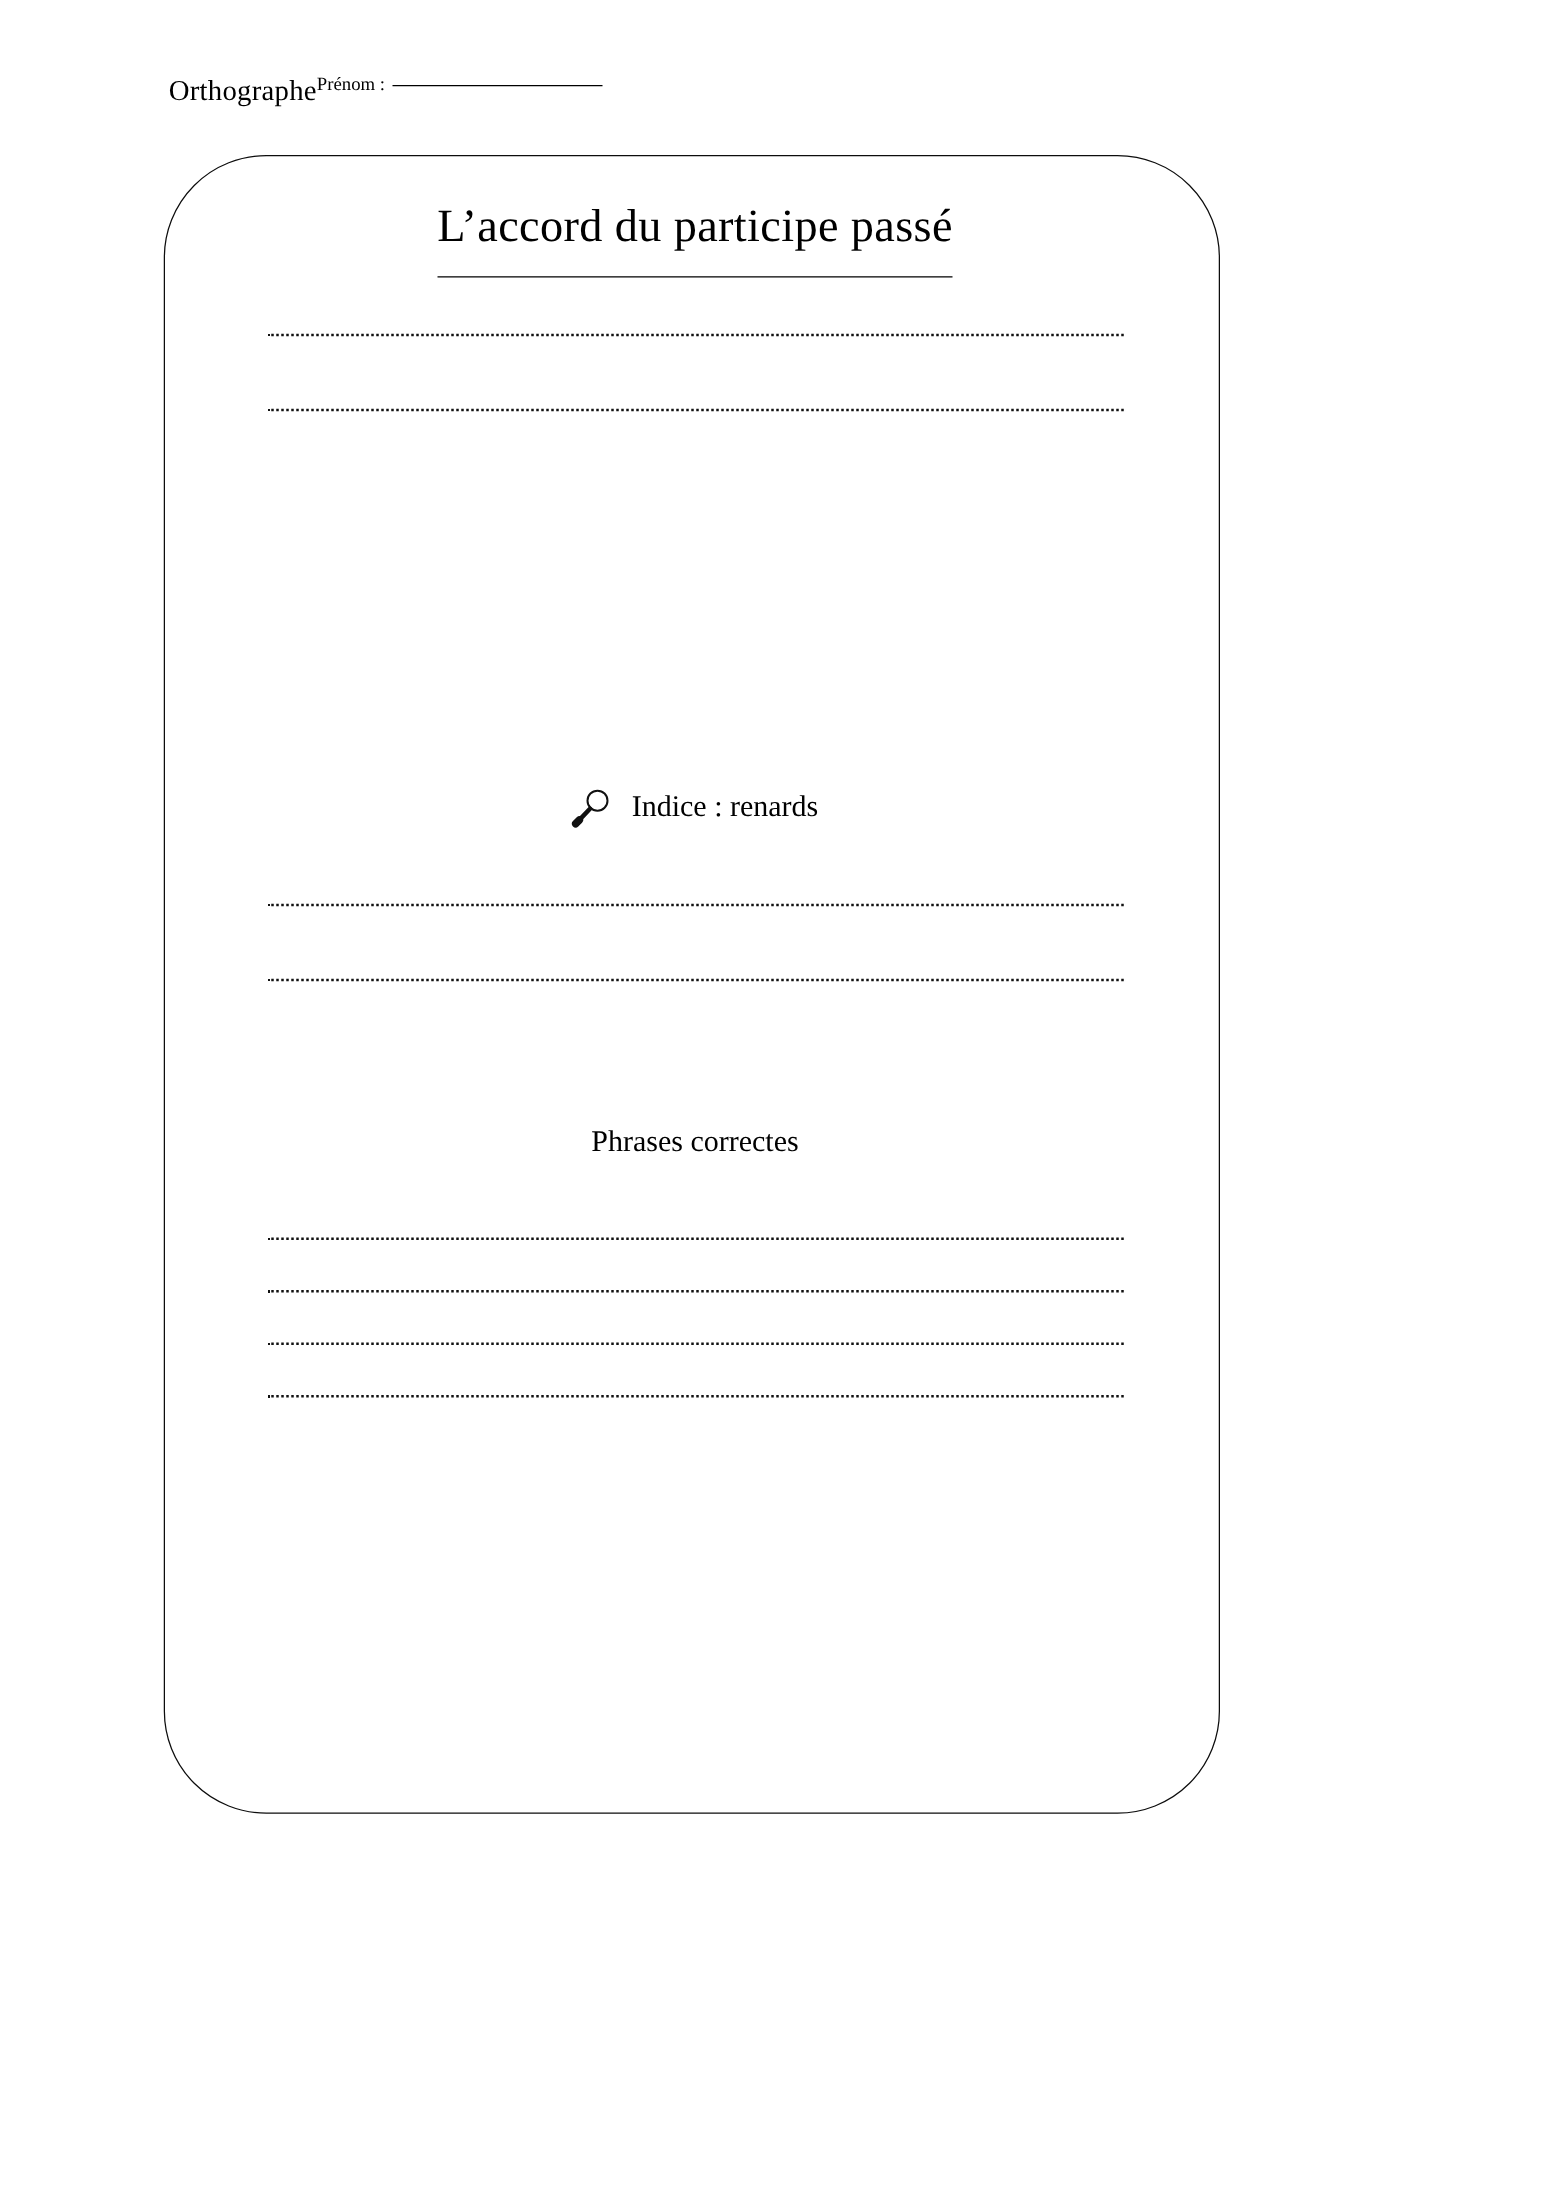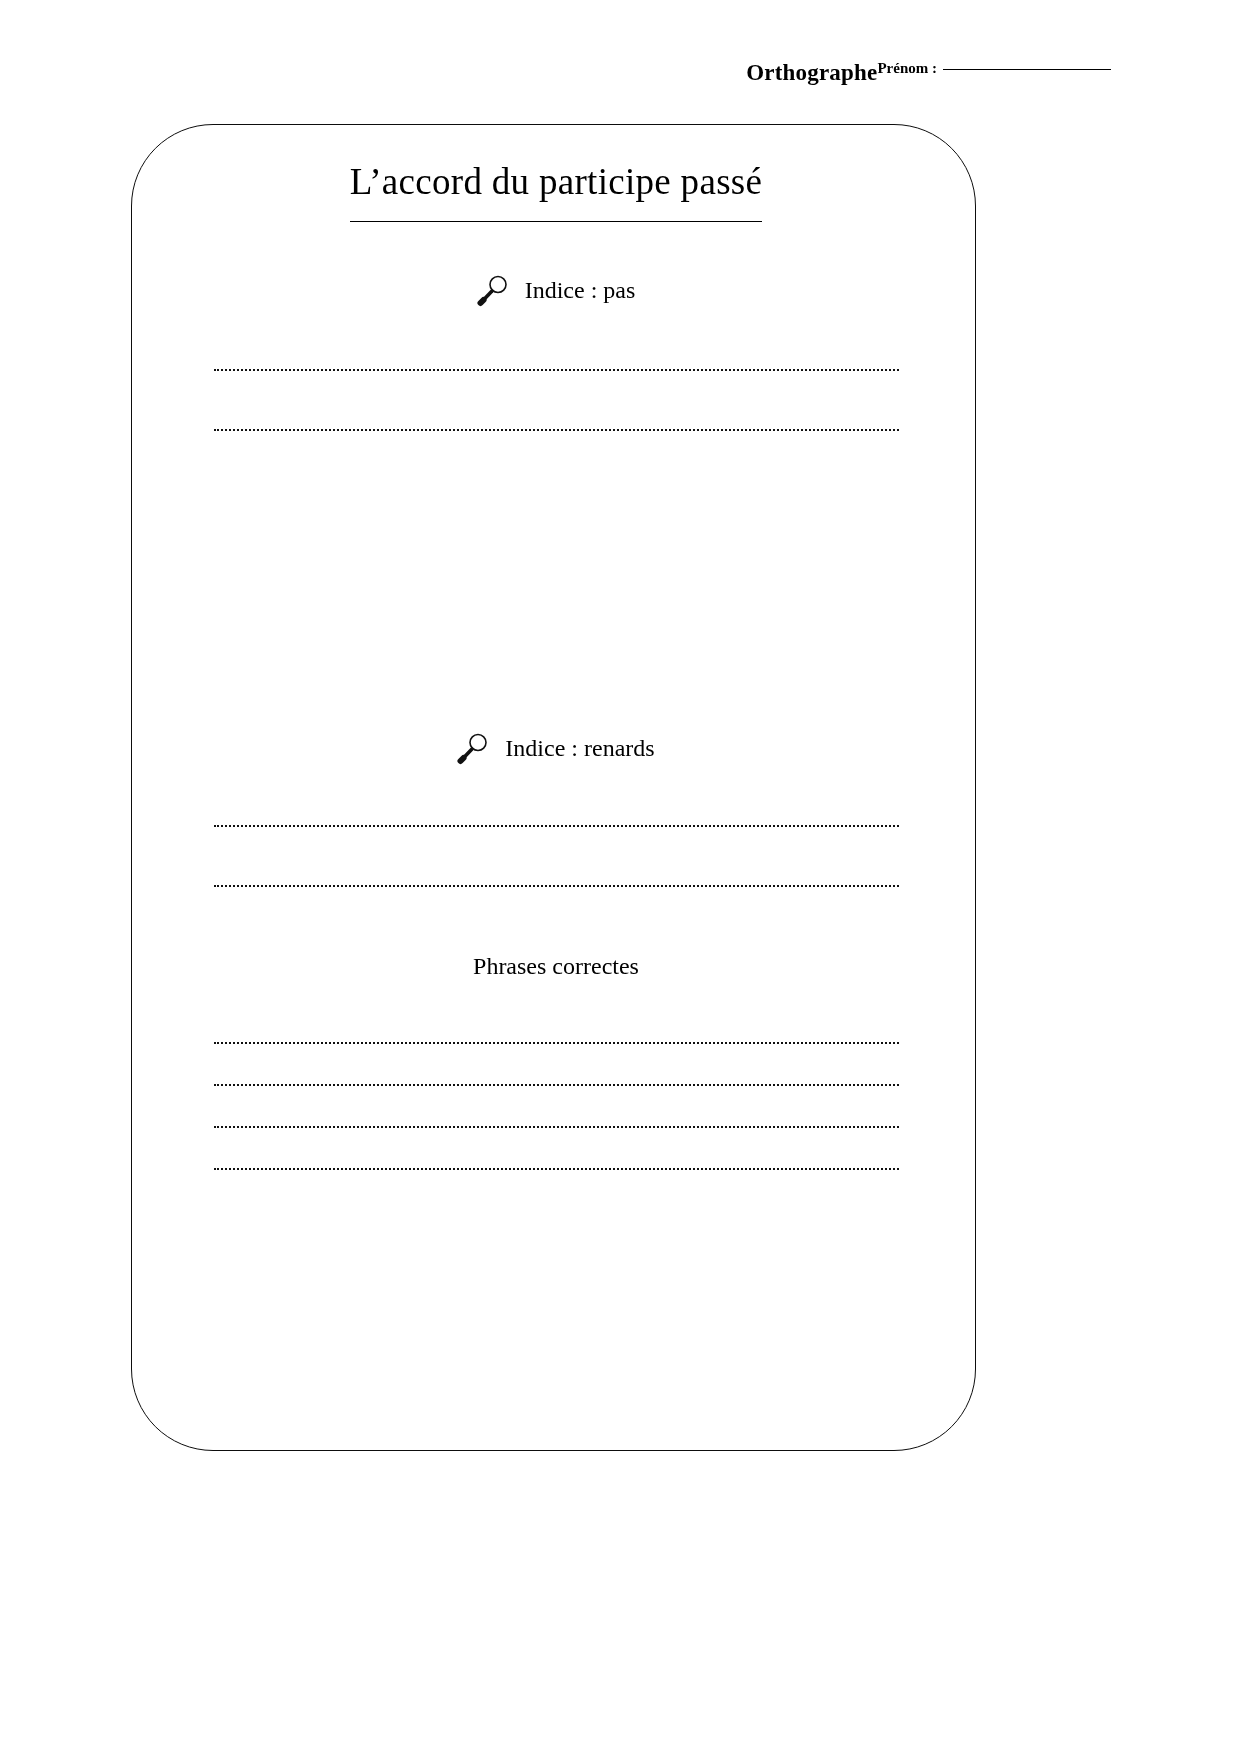--- a/index.html
+++ b/index.html
@@ -18,23 +18,22 @@
   }
 
   
   .header {
     position: absolute;
     top: 60px;
     left: 135px;
     right: 130px;
     height: 40px;
     display: flex;
-    justify-content: flex-end;
+    justify-content: flex-start;
     align-items: flex-start;
-    font-weight: bold;
   }
   .header-subject {
     font-size: 23px;
     letter-spacing: 0.2px;
   }
   .header-name {
     font-size: 15px;
     display: flex;
     align-items: baseline;
     gap: 6px;
@@ -117,21 +116,21 @@
   }
   .lines-a { margin-top: 62px; }
   .lines-a .dotline + .dotline { margin-top: 58px; }
 
   .lines-b { margin-top: 60px; }
   .lines-b .dotline + .dotline { margin-top: 58px; }
 
   .section-title {
     text-align: center;
     font-size: 24px;
-    margin-top: 66px;
+    margin-top: 116px;
   }
 
   .lines-c { margin-top: 62px; }
   .lines-c .dotline + .dotline { margin-top: 40px; }
 </style>
 </head>
 <body>
 
 <div class="page">
 
@@ -145,30 +144,20 @@
 
   <div class="frame"></div>
 
   <div class="content">
 
     <h1 class="title">
       <span class="title-inner">L’accord du participe passé</span>
     </h1>
 
 
-    <div class="clue-row clue-1">
-      <span class="magnifier-wrap">
-        <svg class="magnifier" viewBox="0 0 34 34" xmlns="http://www.w3.org/2000/svg">
-          <circle cx="21" cy="11.5" r="8" fill="none" stroke="#111" stroke-width="1.6"></circle>
-          <line x1="15" y1="18" x2="5" y2="28.5" stroke="#111" stroke-width="3.6" stroke-linecap="round"></line>
-          <line x1="6.5" y1="27" x2="3.5" y2="30" stroke="#111" stroke-width="6" stroke-linecap="round"></line>
-        </svg>
-      </span>
-      <span class="clue-label">Indice : pas</span>
-    </div>
 
     <div class="lines lines-a">
       <div class="dotline"></div>
       <div class="dotline"></div>
     </div>
 
     <div class="clue-row clue-2">
       <span class="magnifier-wrap">
         <svg class="magnifier" viewBox="0 0 34 34" xmlns="http://www.w3.org/2000/svg">
           <circle cx="21" cy="11.5" r="8" fill="none" stroke="#111" stroke-width="1.6"></circle>

